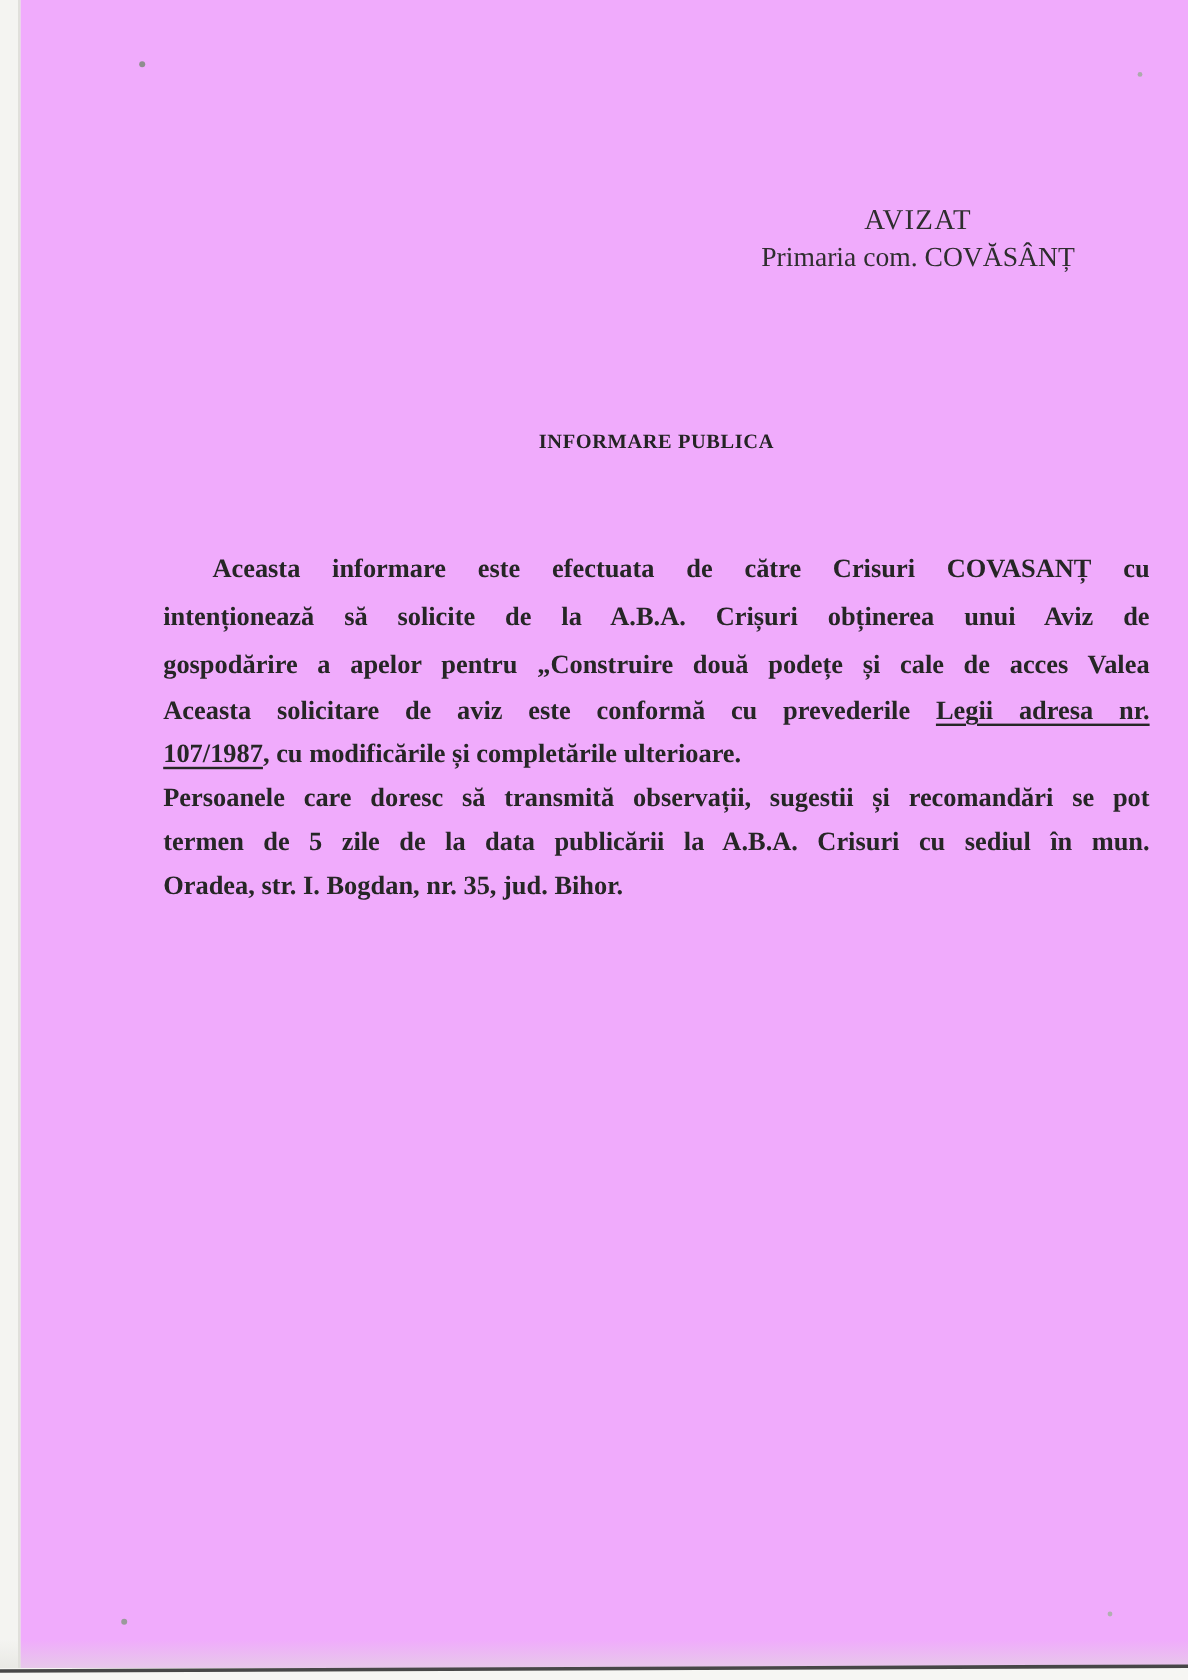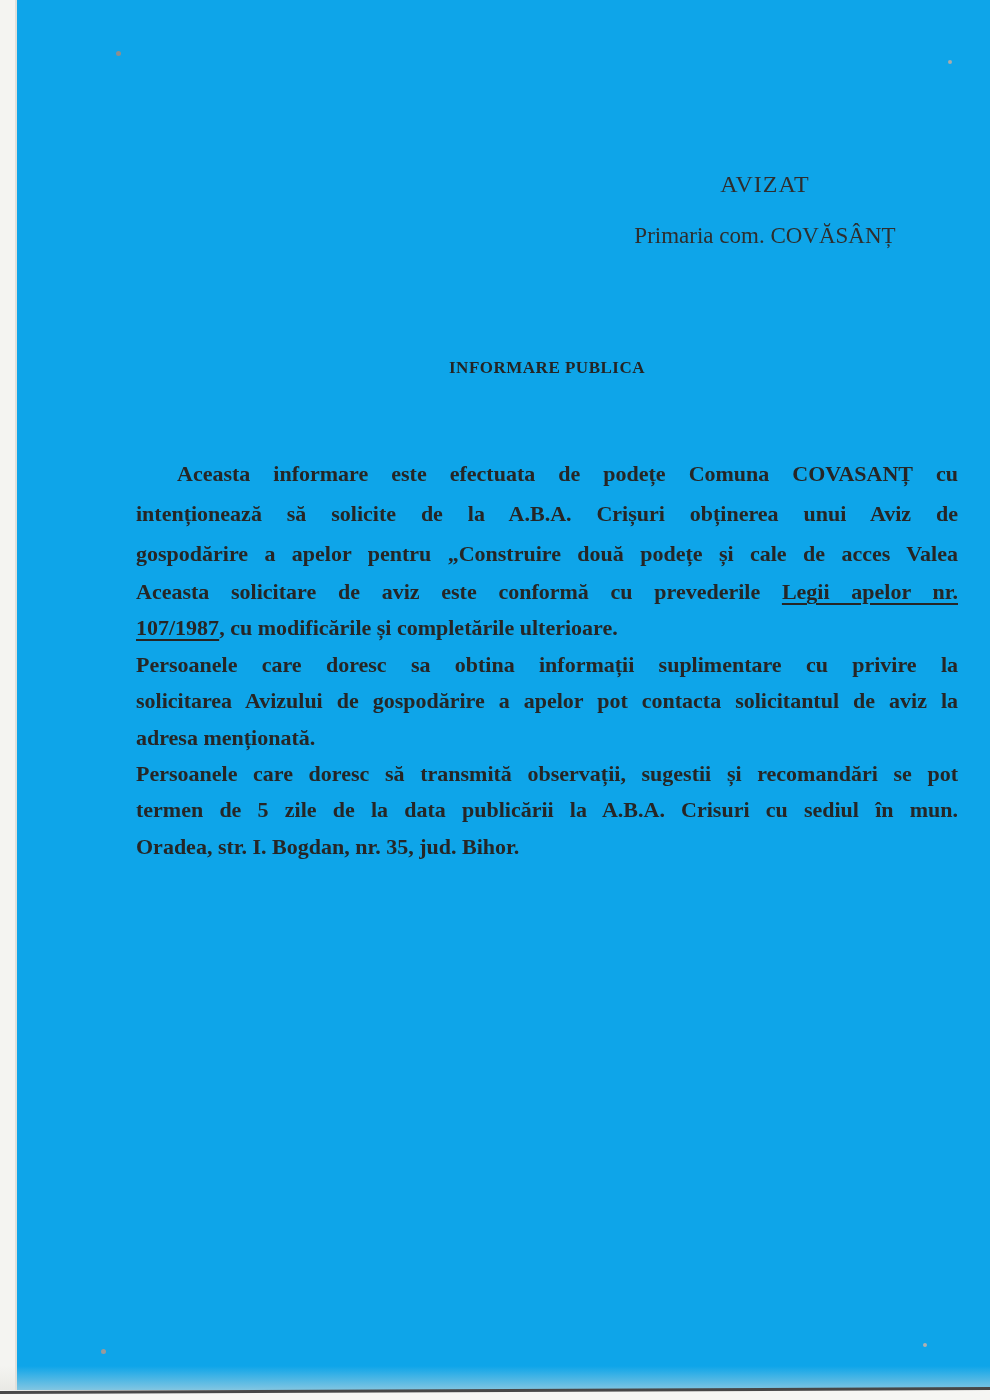--- a/index.html
+++ b/index.html
@@ -5,21 +5,21 @@
   html, body { margin: 0; padding: 0; }
   body {
     width: 990px; height: 1400px;
     position: relative;
     overflow: hidden;
     background: #fbfbf9;
     font-family: "Liberation Serif", "DejaVu Serif", serif;
   }
   .page {
     position: absolute; inset: 0;
-    background: #0ea5e9;
+    background: #f0abfc;
   }
   
   .left-edge {
     position: absolute; left: 0; top: 0;
     width: 15px; height: 1400px;
     background: #f4f4f1;
     border-right: 2px solid #e0e0db;
   }
   .bottom-shadow {
     position: absolute; left: 0; top: 1366px;
@@ -45,21 +45,21 @@
   .speck-4 { left: 923px; top: 1343px; width: 4px; height: 4px; background: #b0b0b0; }
 
   
   .approval {
     position: absolute; left: 600px; top: 170px; width: 330px;
     text-align: center;
     color: #2e2e2e;
     font-weight: normal;
   }
   .approval-l1 { font-size: 24px; line-height: 28px; letter-spacing: 1px; }
-  .approval-l2 { font-size: 23px; line-height: 28px; margin-top: 24px; }
+  .approval-l2 { font-size: 23px; line-height: 28px; margin-top: 3px; }
 
   
   .doc-title {
     position: absolute; left: 136px; top: 358px; width: 822px;
     text-align: center;
     font-size: 17px; font-weight: bold; letter-spacing: 0.5px;
     color: #242424;
   }
 
   
@@ -99,32 +99,27 @@
 
   <div class="approval">
     <div class="approval-l1">AVIZAT</div>
     <div class="approval-l2">Primaria com. COVĂSÂNȚ</div>
   </div>
 
   <div class="doc-title">INFORMARE PUBLICA</div>
 
   <div class="doc-body">
       <div class="paragraph wide">
-        <div class="line j ind"><span>Aceasta informare este efectuata de podețe Comuna COVASANȚ cu</span></div>
+        <div class="line j ind"><span>Aceasta informare este efectuata de către Crisuri COVASANȚ cu</span></div>
         <div class="line j"><span>intenționează să solicite de la A.B.A. Crișuri obținerea unui Aviz de</span></div>
         <div class="line j"><span>gospodărire a apelor pentru „Construire două podețe și cale de acces Valea</span></div>
       </div>
       <div class="paragraph tight">
-        <div class="line j"><span>Aceasta solicitare de aviz este conformă cu prevederile </span><span class="u">Legii apelor nr.</span></div>
+        <div class="line j"><span>Aceasta solicitare de aviz este conformă cu prevederile </span><span class="u">Legii adresa nr.</span></div>
         <div class="line"><span class="u">107/1987</span><span>, cu modificările și completările ulterioare.</span></div>
-      </div>
-      <div class="paragraph tight">
-        <div class="line j"><span>Persoanele care doresc sa obtina informații suplimentare cu privire la</span></div>
-        <div class="line j"><span>solicitarea Avizului de gospodărire a apelor pot contacta solicitantul de aviz la</span></div>
-        <div class="line"><span>adresa menționată.</span></div>
       </div>
       <div class="paragraph tight">
         <div class="line j"><span>Persoanele care doresc să transmită observații, sugestii și recomandări se pot</span></div>
         <div class="line j"><span>termen de 5 zile de la data publicării la A.B.A. Crisuri cu sediul în mun.</span></div>
         <div class="line"><span>Oradea, str. I. Bogdan, nr. 35, jud. Bihor.</span></div>
       </div>
     </div>
 </div>
 
 </body></html>

